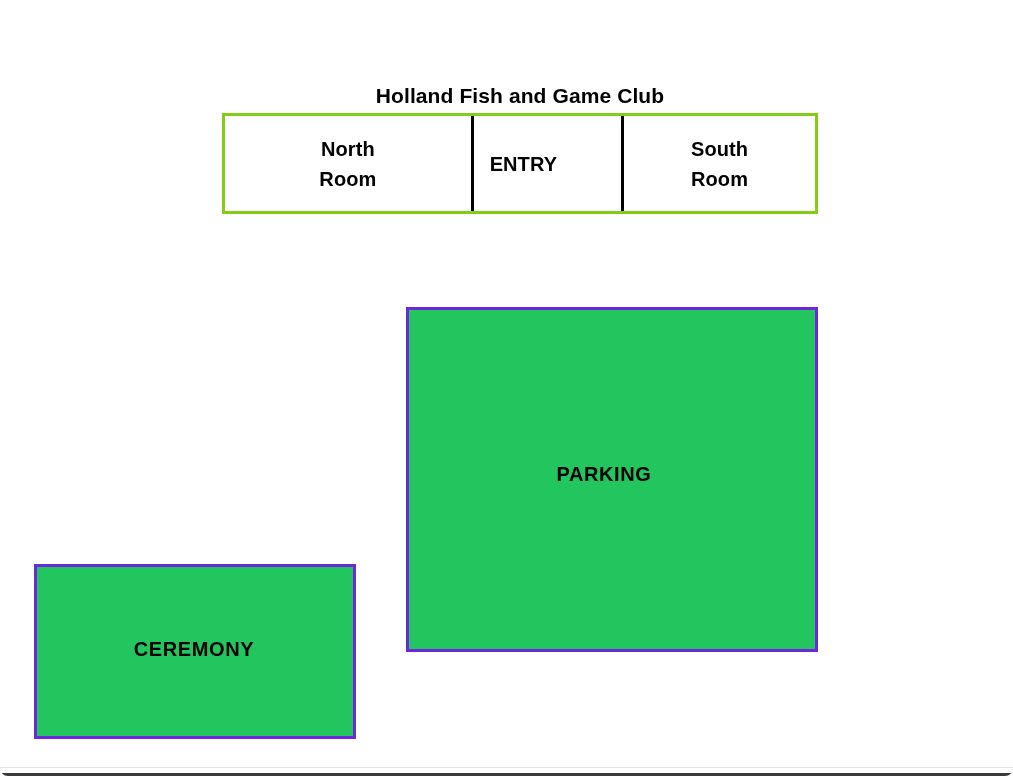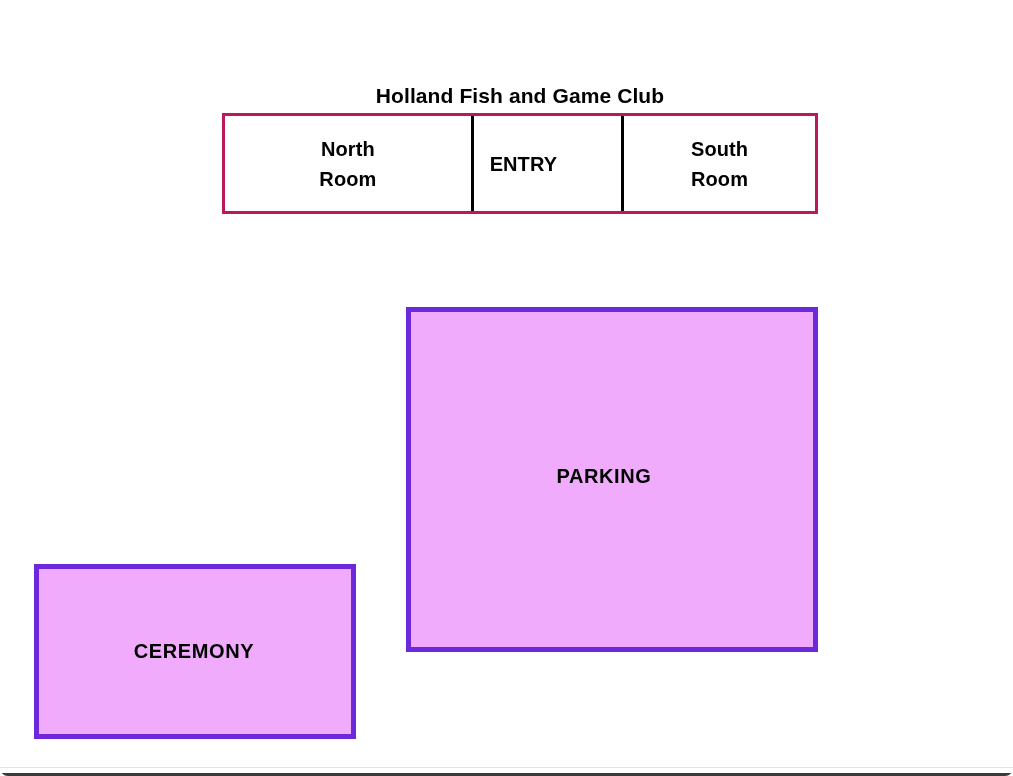--- a/index.html
+++ b/index.html
@@ -23,21 +23,21 @@
 
   
   .building {
     position: absolute;
     left: 222px;
     top: 113px;
     width: 596px;
     height: 101px;
     box-sizing: border-box;
     display: flex;
-    border: 3px solid #be185d;
+    border: 3px solid #84cc16;
     background: #ffffff;
   }
   .room {
     box-sizing: border-box;
     display: flex;
     align-items: center;
     justify-content: center;
     text-align: center;
     background: #ffffff;
     color: #000000;
@@ -65,22 +65,22 @@
     font-weight: bold;
     color: #000000;
     letter-spacing: 0.1px;
     line-height: 24px;
   }
 
   
   .area-box {
     position: absolute;
     box-sizing: border-box;
-    border: 5px solid #6d28d9;
-    background: #f0abfc;
+    border: 3px solid #6d28d9;
+    background: #22c55e;
   }
   .area-label {
     position: absolute;
     left: 0;
     right: 0;
     text-align: center;
     font-size: 20px;
     font-weight: bold;
     color: #000000;
     letter-spacing: 0.6px;

